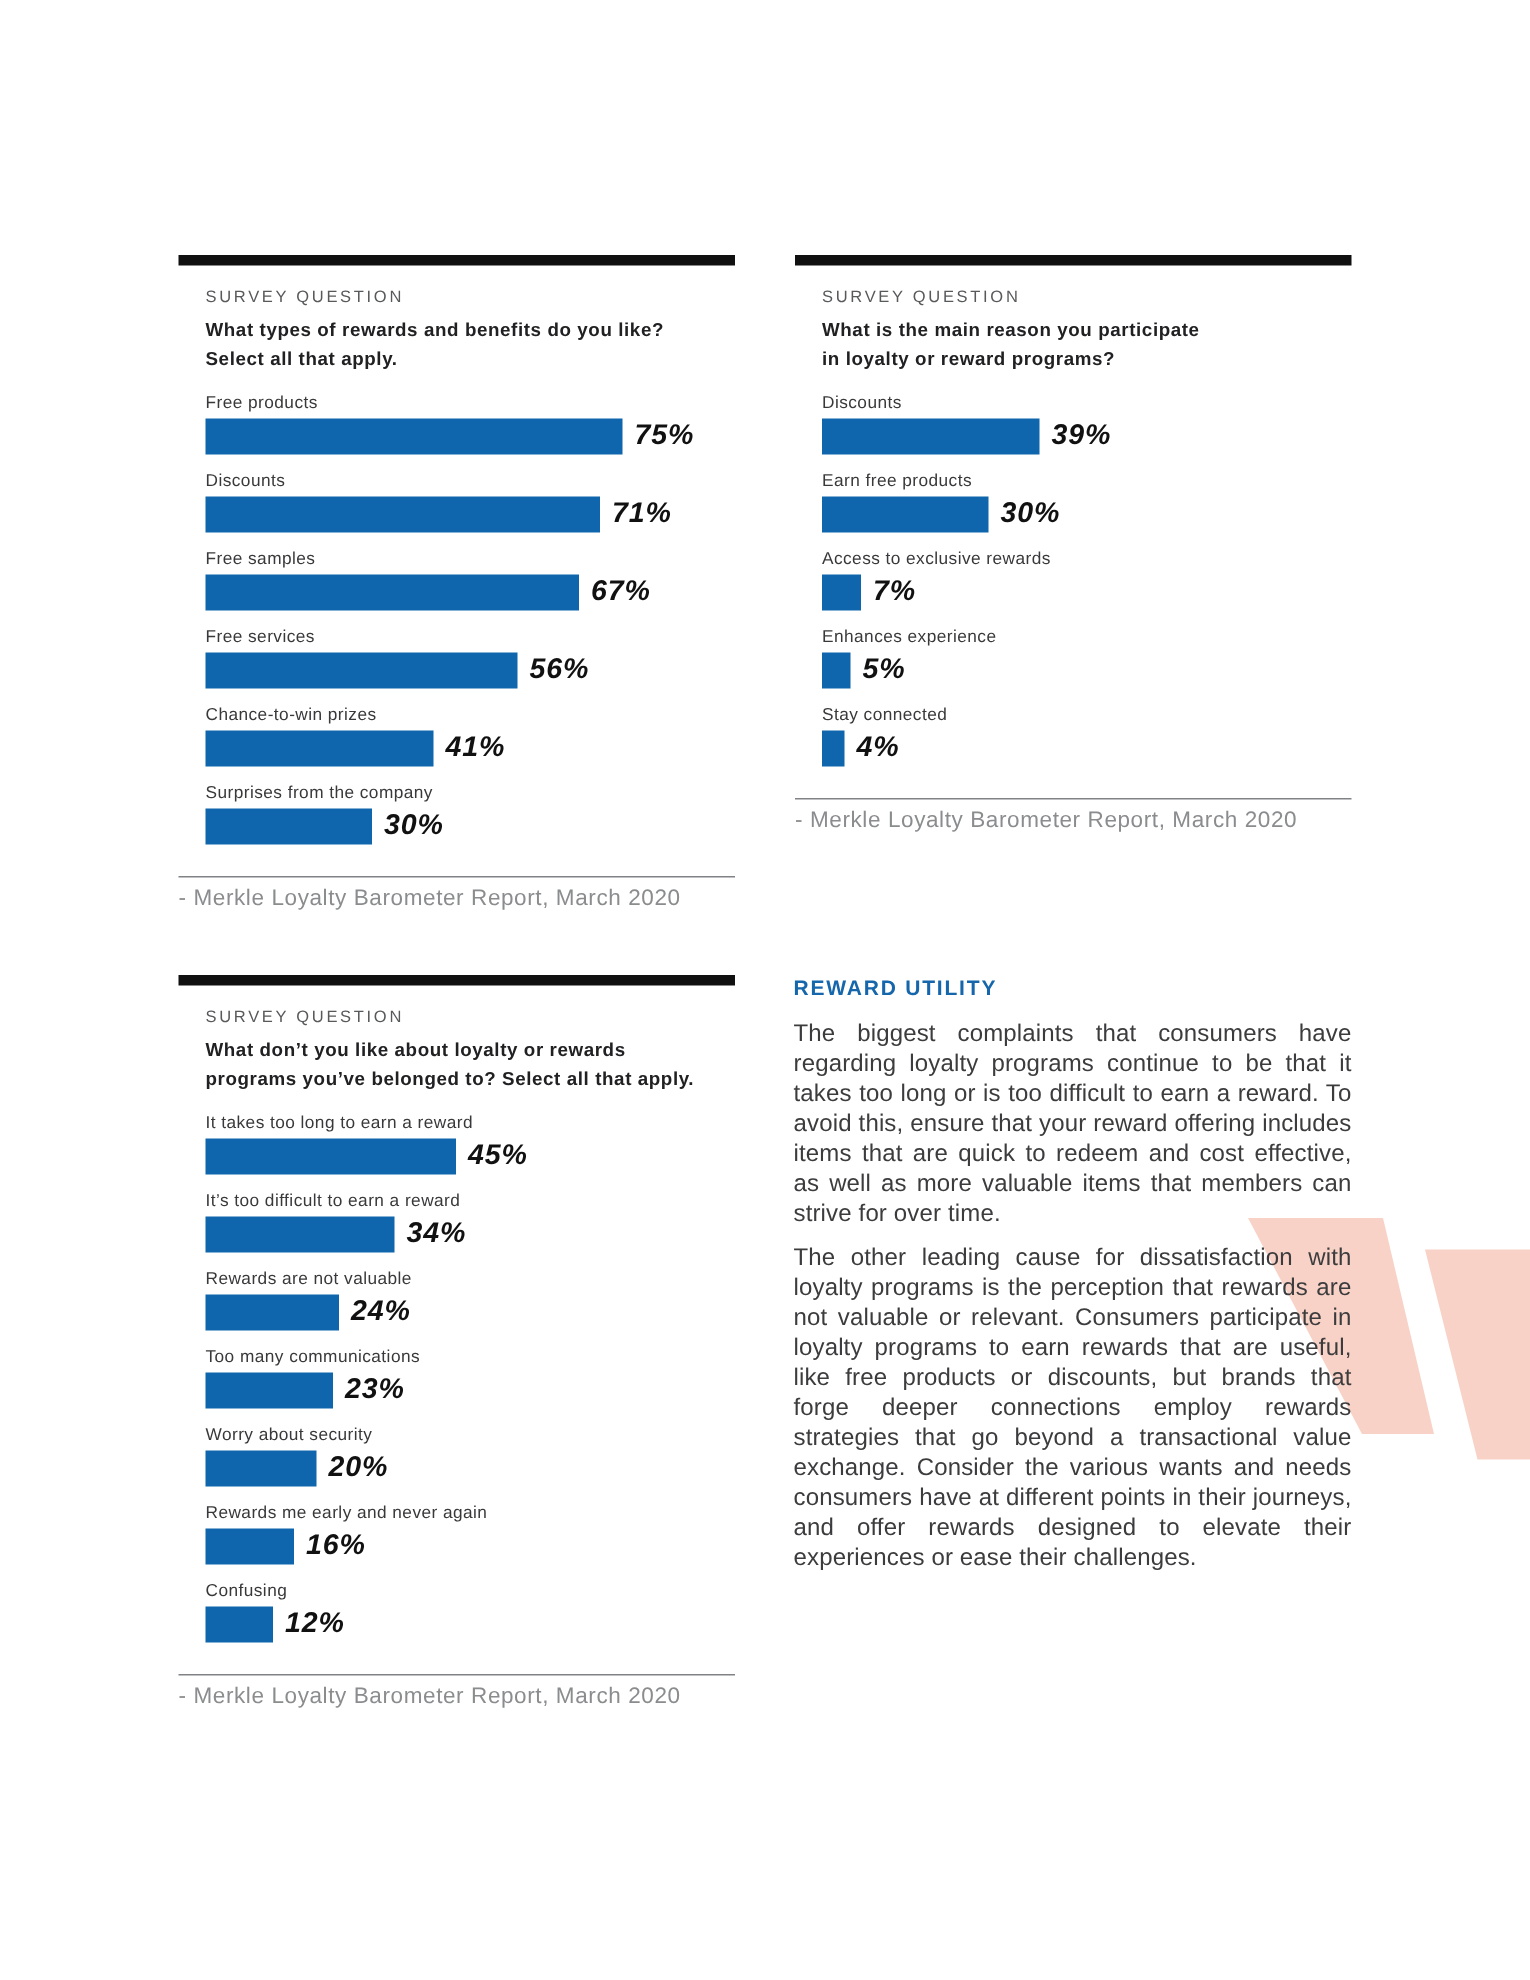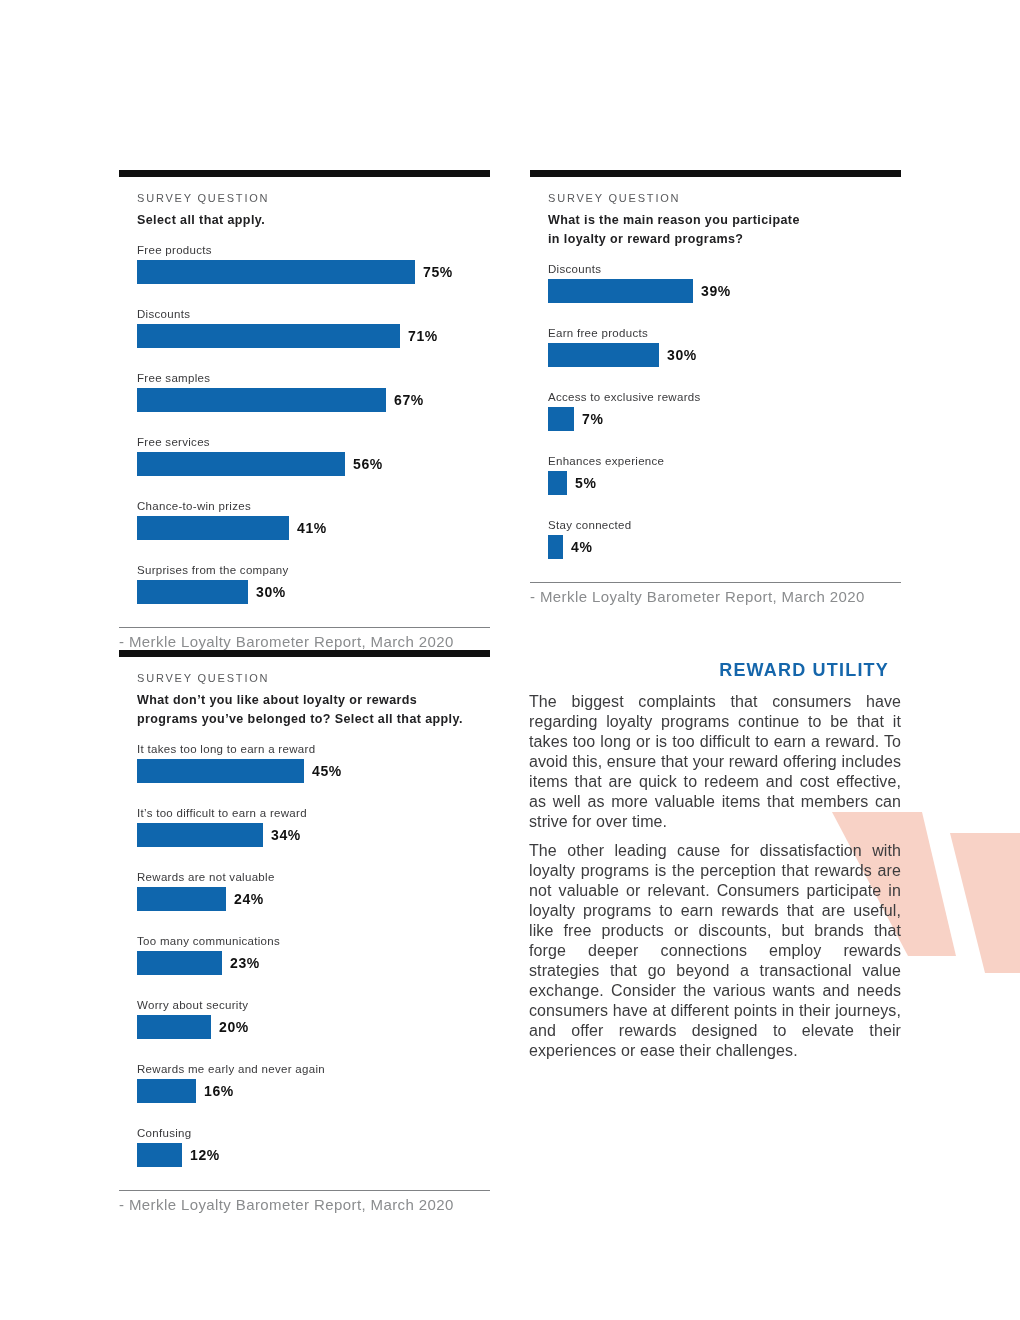--- a/index.html
+++ b/index.html
@@ -45,65 +45,65 @@
   .question {
     margin: 6px 0 0 18px;
     font-size: 12.5px;
     font-weight: bold;
     letter-spacing: 0.4px;
     color: #212123;
     line-height: 19px;
     white-space: nowrap;
   }
   .rows { margin: 13px 0 0 18px; }
-  .row { margin-bottom: 23px; }
+  .row { margin-bottom: 11px; }
   .bar-label {
     font-size: 11.5px;
     letter-spacing: 0.3px;
     color: #39393b;
     line-height: 14px;
     height: 14px;
     margin-bottom: 3px;
     white-space: nowrap;
   }
   .bar-line { display: flex; align-items: center; height: 24px; }
   .bar { height: 24px; background: #0f66ad; }
   .bar-value {
     margin-left: 8px;
-    font-size: 14px;
+    font-size: 19px;
     font-weight: bold;
     letter-spacing: 0.6px;
     color: #111111;
     white-space: nowrap;
+    font-style: italic;
   }
   .source {
     margin-top: 21px;
     border-top: 1px solid #808285;
     padding-top: 7px;
     font-size: 15px;
     letter-spacing: 0.4px;
     color: #8a8c8e;
     line-height: 13px;
   }
 
   
   .article {
     position: absolute;
     left: 529px; top: 650px;
     width: 372px;
     z-index: 1;
   }
   .article h3 {
-    margin: 12px;
-    font-size: 18px;
+    margin: 0;
+    font-size: 14px;
     font-weight: bold;
     letter-spacing: 1.2px;
     color: #1566ab;
     line-height: 17px;
-    text-align: right;
   }
   .article p {
     margin: 13px 0 0 0;
     font-size: 16px;
     line-height: 20px;
     letter-spacing: 0.1px;
     color: #3c3c3e;
     text-align: justify;
   }
   .article p + p { margin-top: 9px; }
@@ -125,20 +125,21 @@
 
   <svg class="watermark" viewBox="0 0 200 200" width="200" height="200" aria-hidden="true">
     <polygon points="12,12 102,12 136,156 88,156" fill="#f8d2c6"></polygon>
     <polygon points="130,33 200,33 200,173 165,173" fill="#f8d2c6"></polygon>
   </svg>
 
   <div class="chart-block" id="c0">
     <div class="block-rule" style="background: rgb(16, 16, 16);"></div>
     <div class="eyebrow">SURVEY QUESTION</div>
     <div class="question">
+      <div>What types of rewards and benefits do you like?</div>
       <div>Select all that apply.</div>
     </div>
     <div class="rows">
   <div class="row">
     <div class="bar-label">Free products</div>
     <div class="bar-line">
       <div class="bar" style="width: 278px; background: rgb(15, 102, 173);"></div>
       <div class="bar-value">75%</div>
     </div>
   </div>

